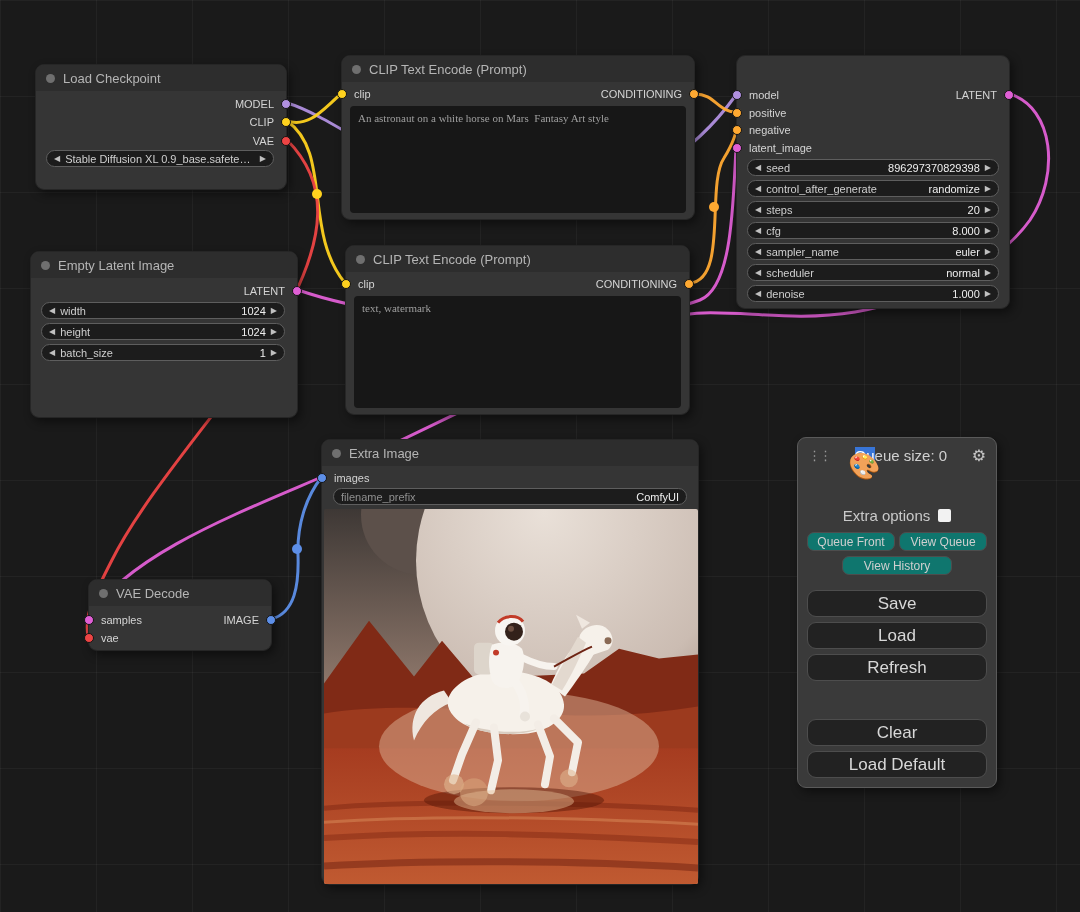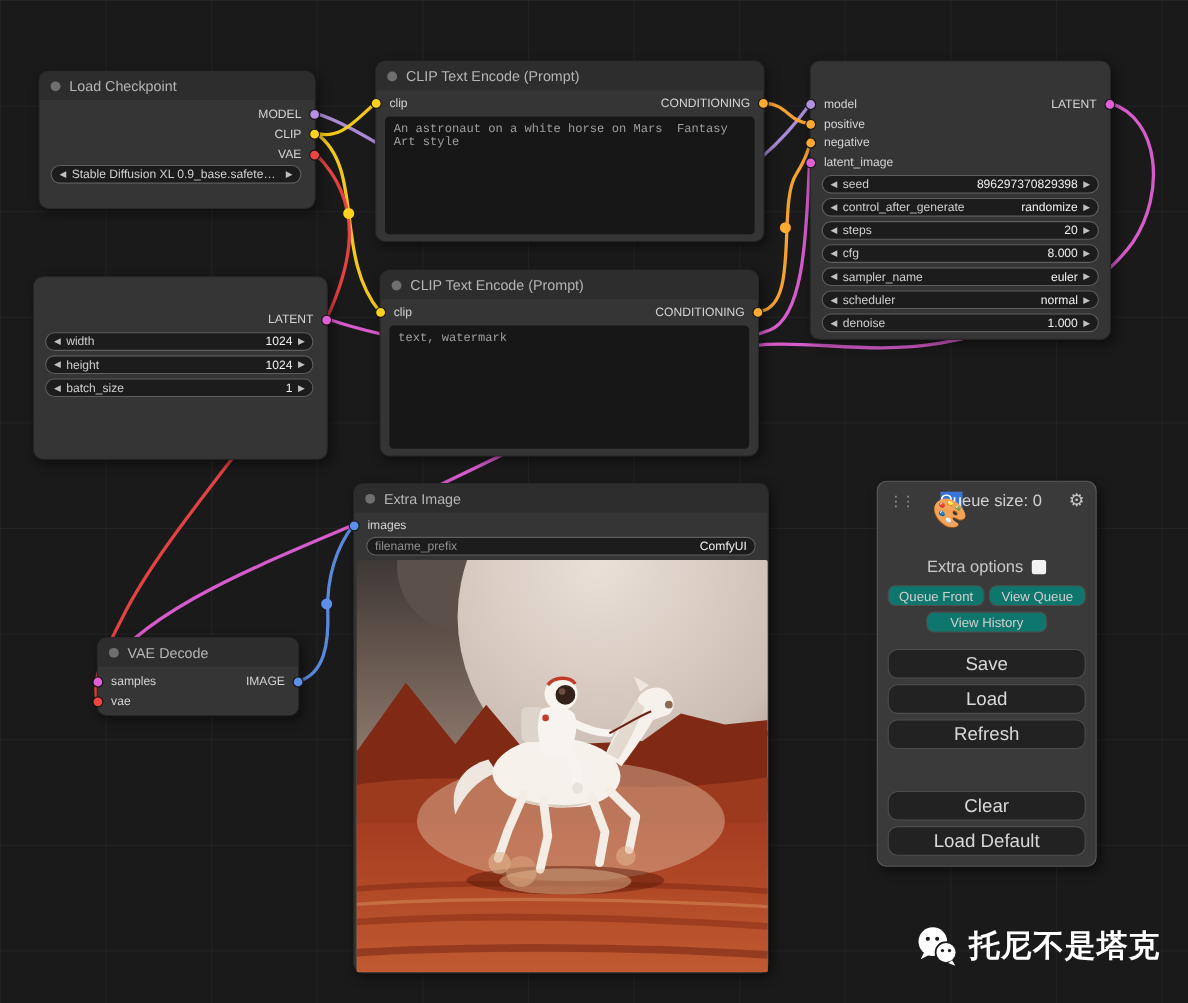--- a/index.html
+++ b/index.html
@@ -27,21 +27,21 @@
   .out-label{position:absolute;right:12px;font-size:11px;color:#d4d4d4;line-height:12px;}
   .widget{position:absolute;height:17px;background:#1c1c1c;border:1px solid #5e5e5e;
         border-radius:9px;display:flex;align-items:center;padding:0 7px;font-size:11px;
         color:#ddd;gap:5px;box-sizing:border-box;}
   .widget .arr{font-size:8px;color:#c0c0c0;line-height:1;}
   .widget .lab{color:#cfcfcf;white-space:nowrap;}
   .widget .muted{color:#8f8f8f;}
   .widget .val{margin-left:auto;color:#efefef;white-space:nowrap;}
   .widget.center .lab{margin:0 auto;overflow:hidden;text-overflow:ellipsis;}
   .textbox{position:absolute;background:#171717;border-radius:4px;padding:6px 8px;
-        font-family:Liberation Mono, monospace;font-size:11px;color:#9f9f9f;
+        font-family:Liberation Serif, serif;font-size:11px;color:#9f9f9f;
         white-space:pre-wrap;overflow:hidden;box-sizing:border-box;}
   .preview{position:absolute;overflow:hidden;border-radius:2px;}
   .preview svg{display:block;}
 
   .qpanel{position:absolute;left:797px;top:437px;width:198px;height:349px;background:#3a3a3a;
         border:1px solid #5a5a5a;border-radius:9px;z-index:3;box-shadow:3px 4px 10px rgba(0,0,0,.45);}
   .qheader{position:absolute;left:0;right:0;top:6px;height:22px;display:flex;align-items:center;
         justify-content:space-between;padding:0 10px;color:#d0d0d0;font-size:15px;}
   .qhandle{color:#9a9a9a;font-size:13px;letter-spacing:-2px;cursor:grab;}
   .qgear{color:#c6c6c6;font-size:16px;cursor:pointer;}
@@ -172,20 +172,24 @@
     </div>
     <div class="widget" style="left:10px;right:10px;top:229px">
       <span class="arr">◀</span>
       <span class="lab">denoise</span>
       <span class="val">1.000</span>
       <span class="arr">▶</span>
     </div>
   </div>
 
   <div class="node" style="left:30px;top:251px;width:268px;height:167px">
+    <div class="titlebar">
+      <span class="tdot"></span>
+      <span>Empty Latent Image</span>
+    </div>
     <div class="out-label" style="top:33px">LATENT</div>
     <span class="pdot" style="right: -5px; top: 34px; background-color: rgb(224, 95, 213);"></span>
     <div class="widget" style="left:10px;right:12px;top:50px">
       <span class="arr">◀</span>
       <span class="lab">width</span>
       <span class="val">1024</span>
       <span class="arr">▶</span>
     </div>
     <div class="widget" style="left:10px;right:12px;top:71px">
       <span class="arr">◀</span>
@@ -303,27 +307,14 @@
     <button class="qsmall" style="left:9px;top:94px;width:88px">Queue Front</button>
     <button class="qsmall" style="left:101px;top:94px;width:88px">View Queue</button>
     <button class="qsmall" style="left:44px;top:118px;width:110px">View History</button>
     <button class="qbig" style="top:152px">Save</button>
     <button class="qbig" style="top:184px">Load</button>
     <button class="qbig" style="top:216px">Refresh</button>
     <button class="qbig" style="top:281px">Clear</button>
     <button class="qbig" style="top:313px">Load Default</button>
   </div>
 
-  <div class="watermark">
-    <svg width="40" height="40" viewBox="0 0 40 40">
-      <circle cx="16" cy="16" r="13" fill="#fff"></circle>
-      <path d="M8 26 L5 32 L13 28 Z" fill="#fff"></path>
-      <circle cx="11.5" cy="13.5" r="1.9" fill="#1a1a1a"></circle>
-      <circle cx="20" cy="13.5" r="1.9" fill="#1a1a1a"></circle>
-      <circle cx="28" cy="26" r="9.5" fill="#fff" stroke="#1a1a1a" stroke-width="1.6"></circle>
-      <circle cx="24.8" cy="24.2" r="1.5" fill="#1a1a1a"></circle>
-      <circle cx="31.2" cy="24.2" r="1.5" fill="#1a1a1a"></circle>
-      <path d="M33.5 33 L36.5 38 L30 35.5 Z" fill="#fff"></path>
-    </svg>
-    <span class="wm-text">托尼不是塔克</span>
-  </div>
 
 </div>
 
 </body></html>

